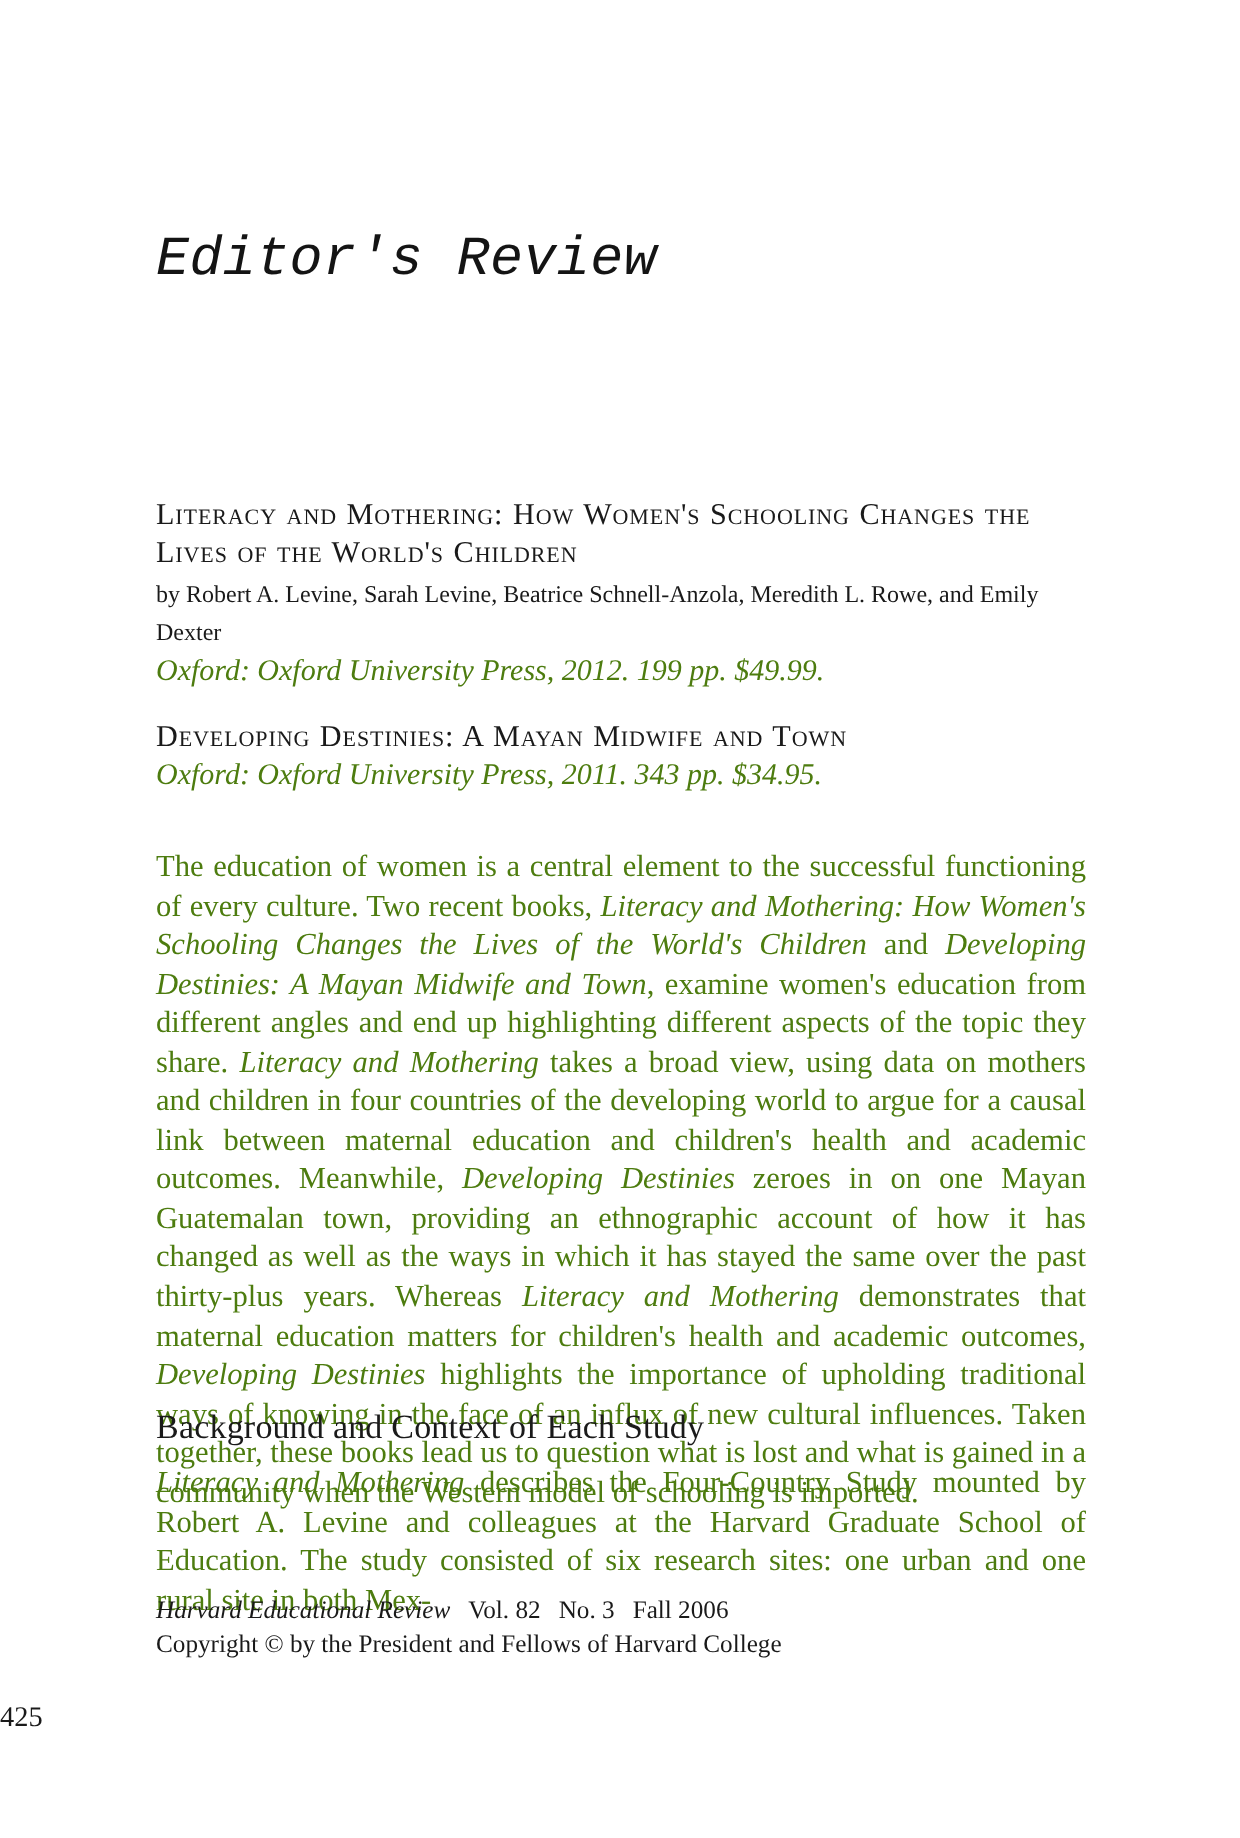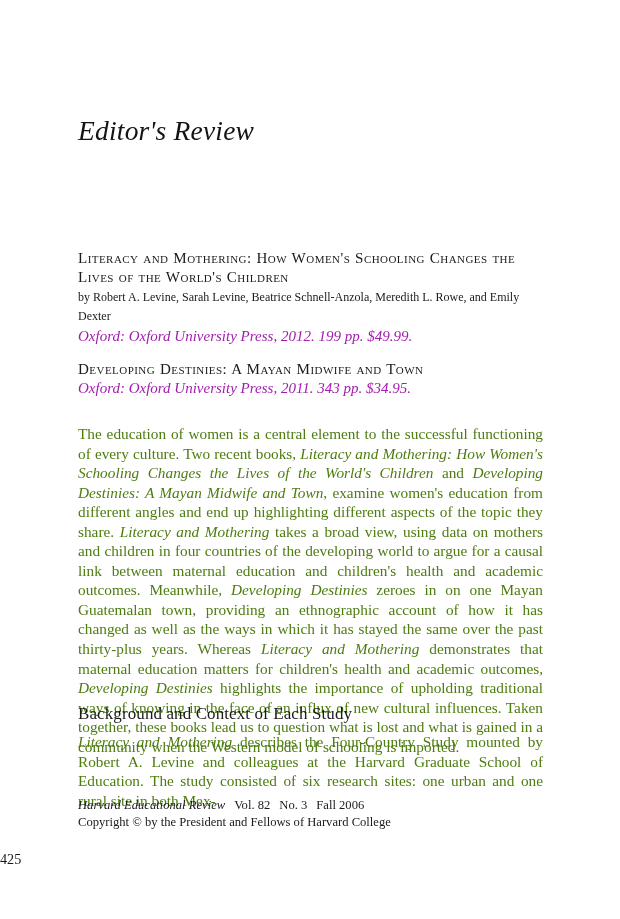--- a/index.html
+++ b/index.html
@@ -35,20 +35,21 @@
     font-size: 27.5px;
     line-height: 1.1;
     letter-spacing: 0.2px;
     margin: 0;
     position: absolute;
     top: 116px;
     left: 0;
     white-space: nowrap;
     font-weight: normal;
     color: #141414;
+    font-family: Liberation Mono, monospace;
   }
 
   
   .citations {
     position: absolute;
     top: 249px;
     left: 0;
     width: 465px;
   }
   .citation {
@@ -64,21 +65,21 @@
   }
   .cite-authors {
     font-size: 12px;
     line-height: 19.4px;
     color: #1a1a1a;
   }
   .cite-pub {
     font-style: italic;
     font-size: 15.0px;
     line-height: 19.4px;
-    color: #a21caf;
+    color: #4d7c0f;
   }
 
   
   .body-block {
     position: absolute;
     top: 424px;
     left: 0;
     width: 465px;
   }
   p.body {

